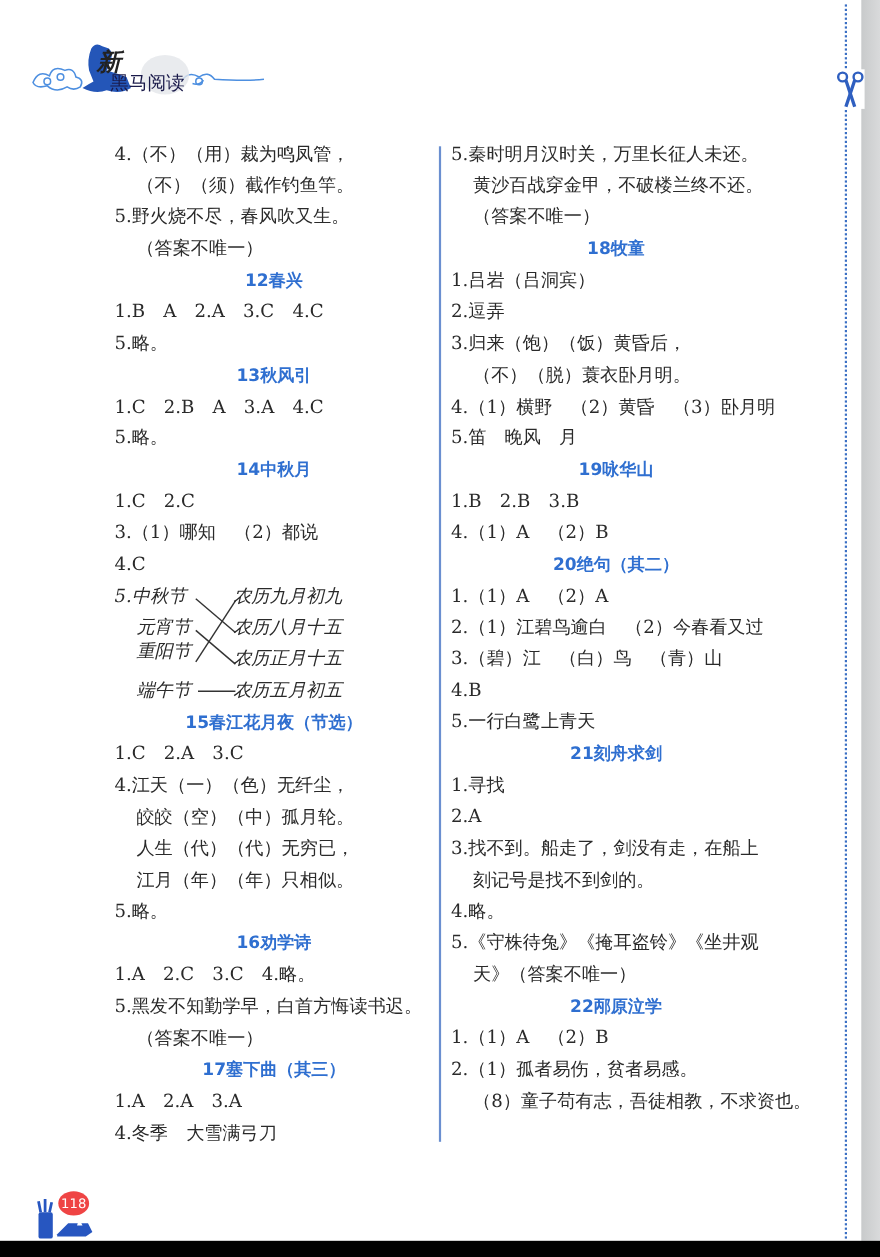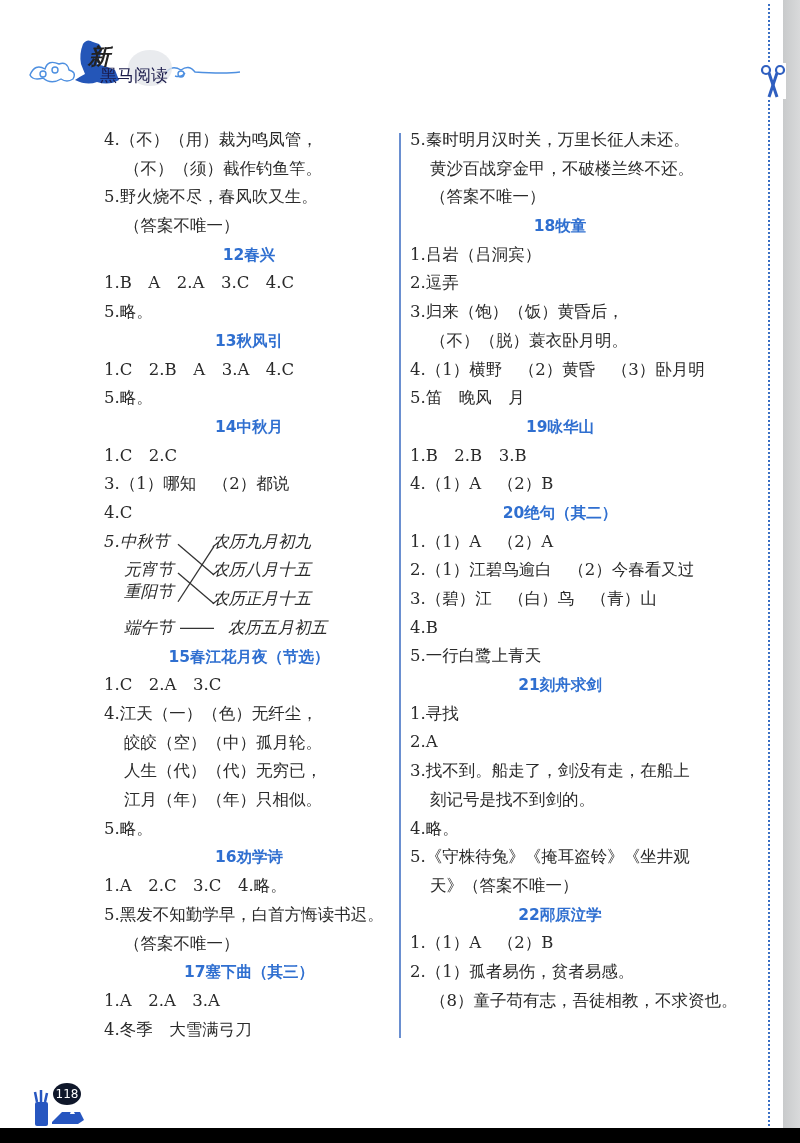--- a/index.html
+++ b/index.html
@@ -28,21 +28,21 @@
   .indent { padding-left:20px; }
   .heading { font-family:"DejaVu Sans", sans-serif; font-weight:bold; color:#2f6fd0;
     font-size:15.5px; text-align:center; }
   .heading .num { font-weight:normal; }
   .heading .num { font-weight:bold; }
   .match { position:relative; height:115px;font-style:italic; }
   .match .l, .match .r { position:absolute; font-size:16.5px; line-height:28.7px; height:28.7px; }
   .match svg { position:absolute; left:0; top:0; }
   .page-badge { position:absolute; left:30px; top:1080px; width:60px; height:48px; }
   .page-num { position:absolute; left:53px; top:1083px; width:28px; height:22px; border-radius:50%;
-    background:#0f172a; color:#fff; font-family:"DejaVu Sans", sans-serif; font-size:12px;
+    background:#ef4444; color:#fff; font-family:"DejaVu Sans", sans-serif; font-size:12px;
     text-align:center; line-height:22px; }
 </style>
 </head>
 <body>
 
 <div class="right-strip"></div>
 <div class="cut-line"></div>
 <div class="scissors">
   <svg width="26" height="36" viewBox="0 0 26 36">
     <circle cx="6" cy="7" r="4" fill="none" stroke="#2f5fc0" stroke-width="2.2"></circle>
@@ -94,21 +94,21 @@
         <line x1="74" y1="73.75" x2="110" y2="18.35" stroke="#333" stroke-width="1.3"></line>
         <line x1="76" y1="100.44999999999999" x2="110" y2="100.44999999999999" stroke="#333" stroke-width="1.3"></line>
       </svg>
   <div class="l" style="left: 0px; top: 0px;"><span>5.</span><span>中秋节</span></div>
       <div class="l" style="left: 20px; top: 28.7px;"><span>元宵节</span></div>
       <div class="l" style="left: 20px; top: 50px;"><span>重阳节</span></div>
       <div class="l" style="left: 20px; top: 86.1px; text-align: right;"><span>端午节</span></div>
       <div class="r" style="left: 108px; top: 0px;">农历九月初九</div>
       <div class="r" style="left: 108px; top: 28.7px;">农历八月十五</div>
       <div class="r" style="left: 108px; top: 57.4px;">农历正月十五</div>
-      <div class="r" style="left: 108px; top: 86.1px; margin-left: 16px;">农历五月初五</div>
+      <div class="r" style="left: 108px; top: 86.1px;">农历五月初五</div>
     </div>
   <div id="left2">
       <div class="line heading"><span class="num">15</span><span>春江花月夜（节选）</span></div>
       <div class="line">1.C　2.A　3.C</div>
       <div class="line">4.江天（一）（色）无纤尘，</div>
       <div class="line indent">皎皎（空）（中）孤月轮。</div>
       <div class="line indent">人生（代）（代）无穷已，</div>
       <div class="line indent">江月（年）（年）只相似。</div>
       <div class="line">5.略。</div>
       <div class="line heading"><span class="num">16</span><span>劝学诗</span></div>

